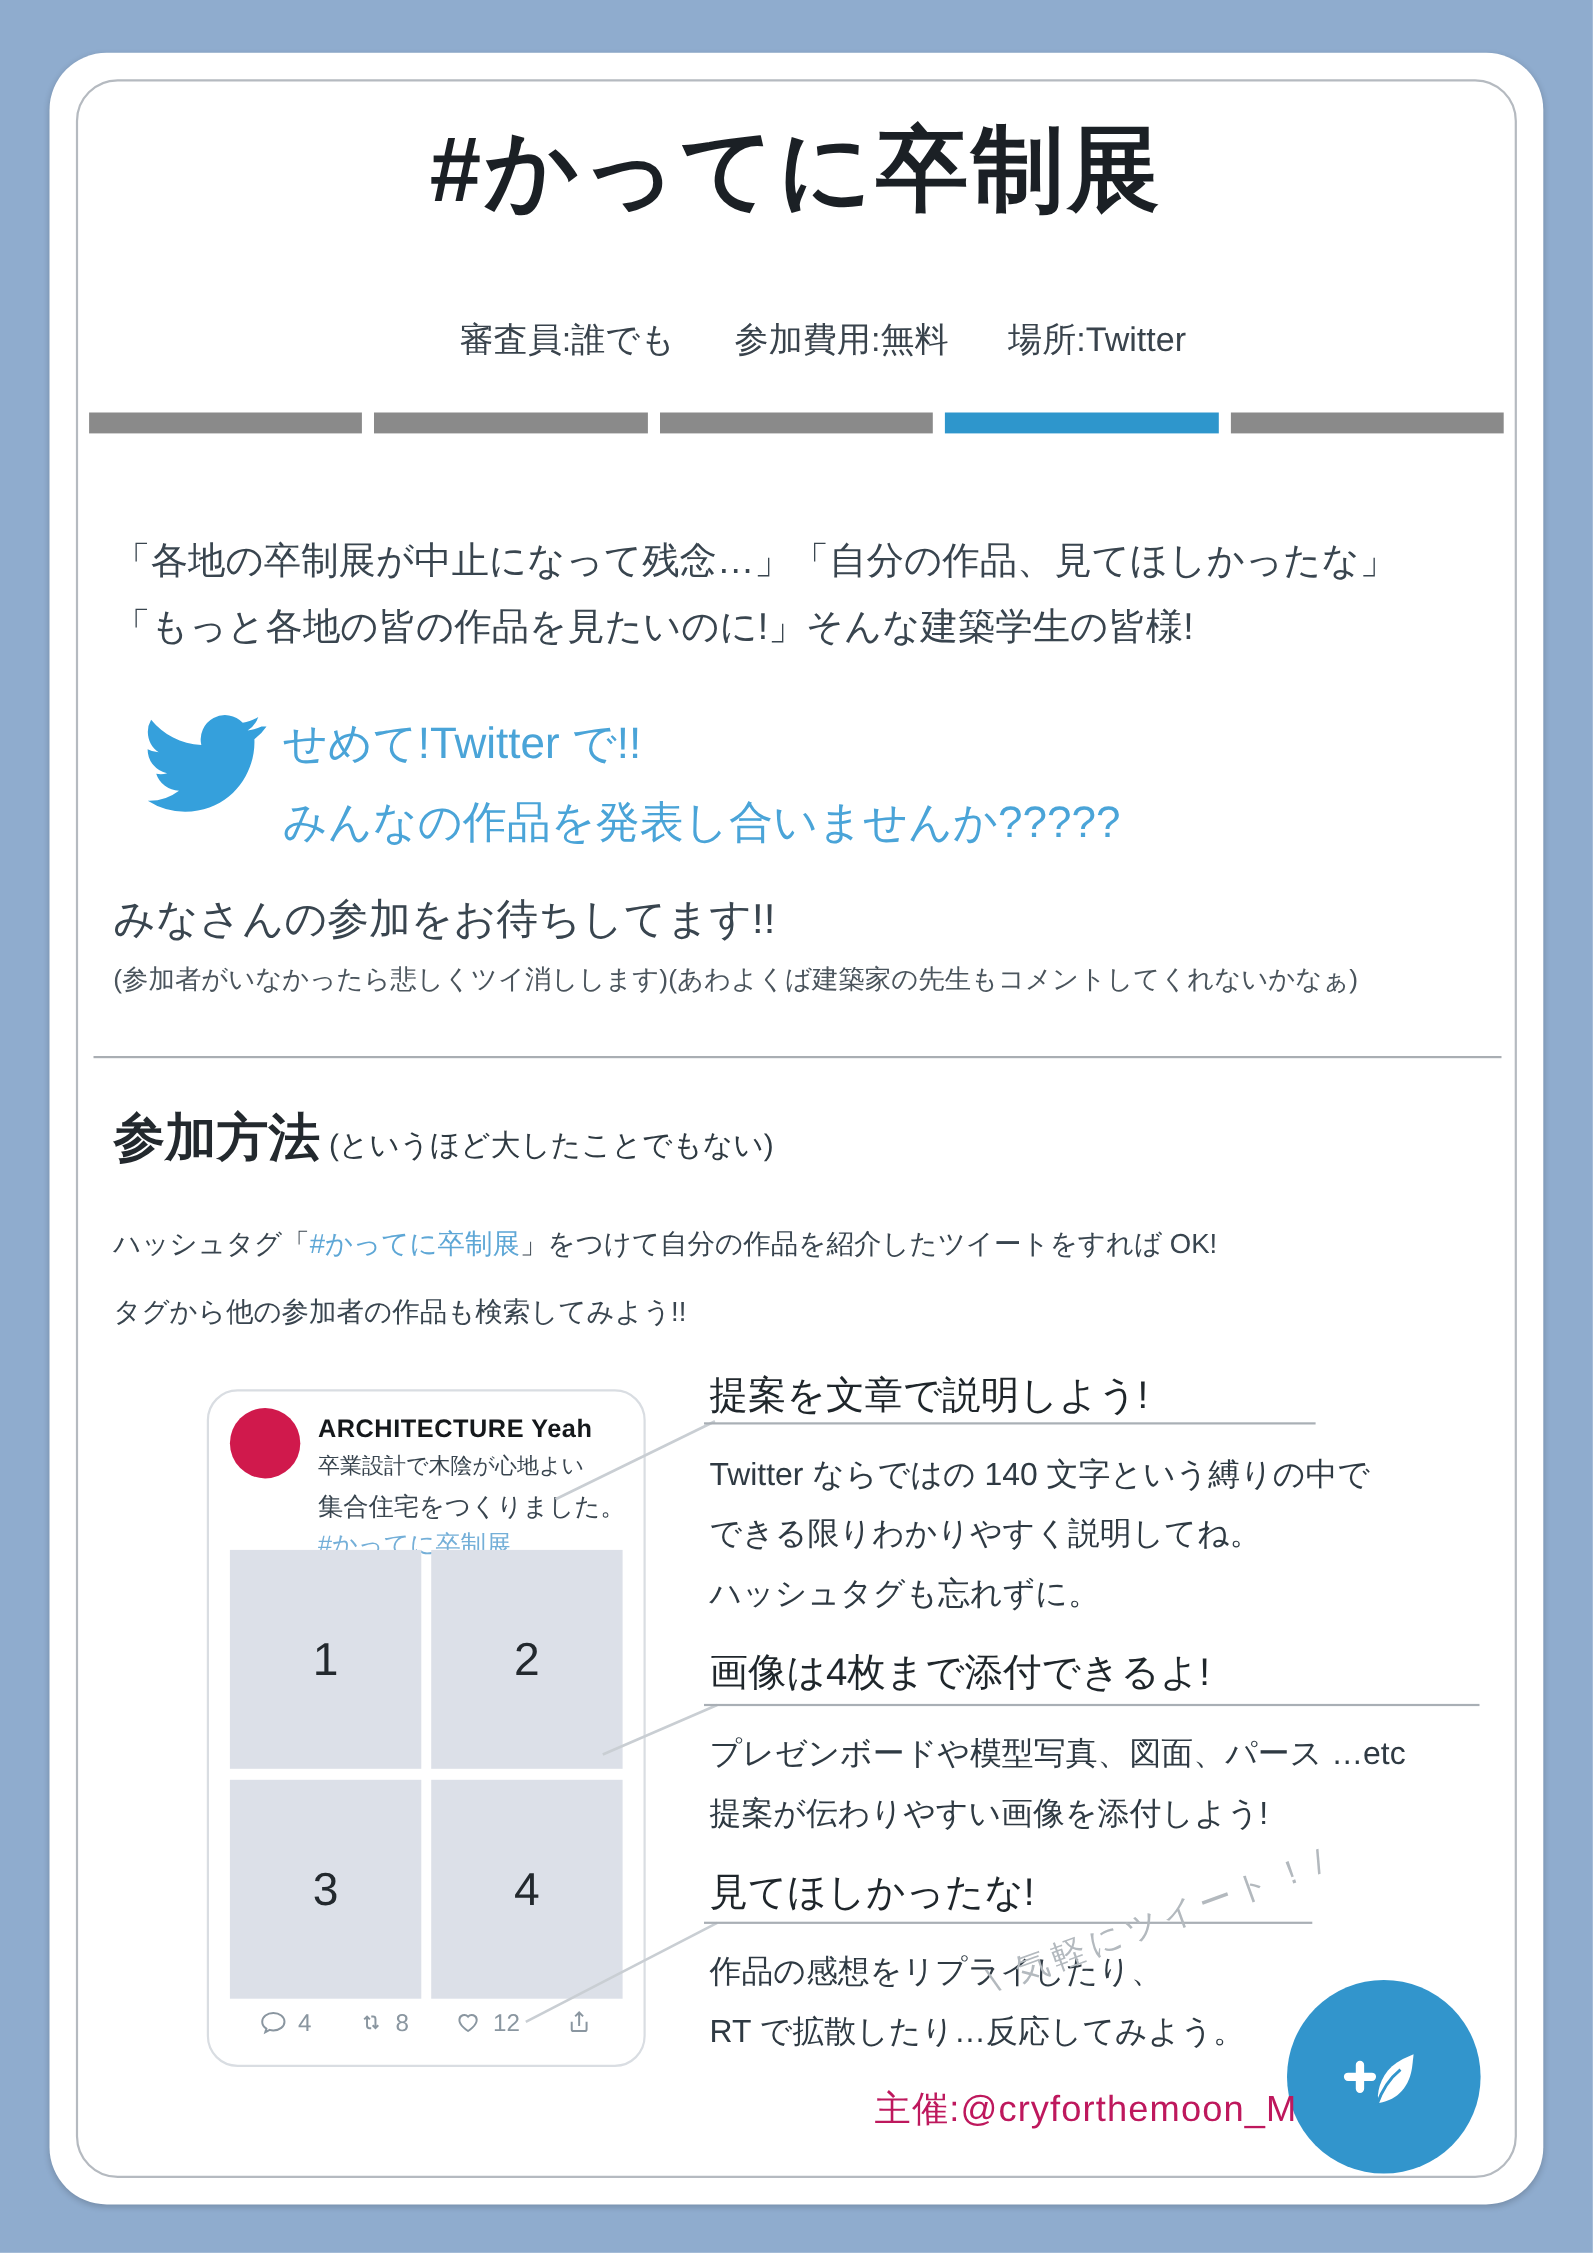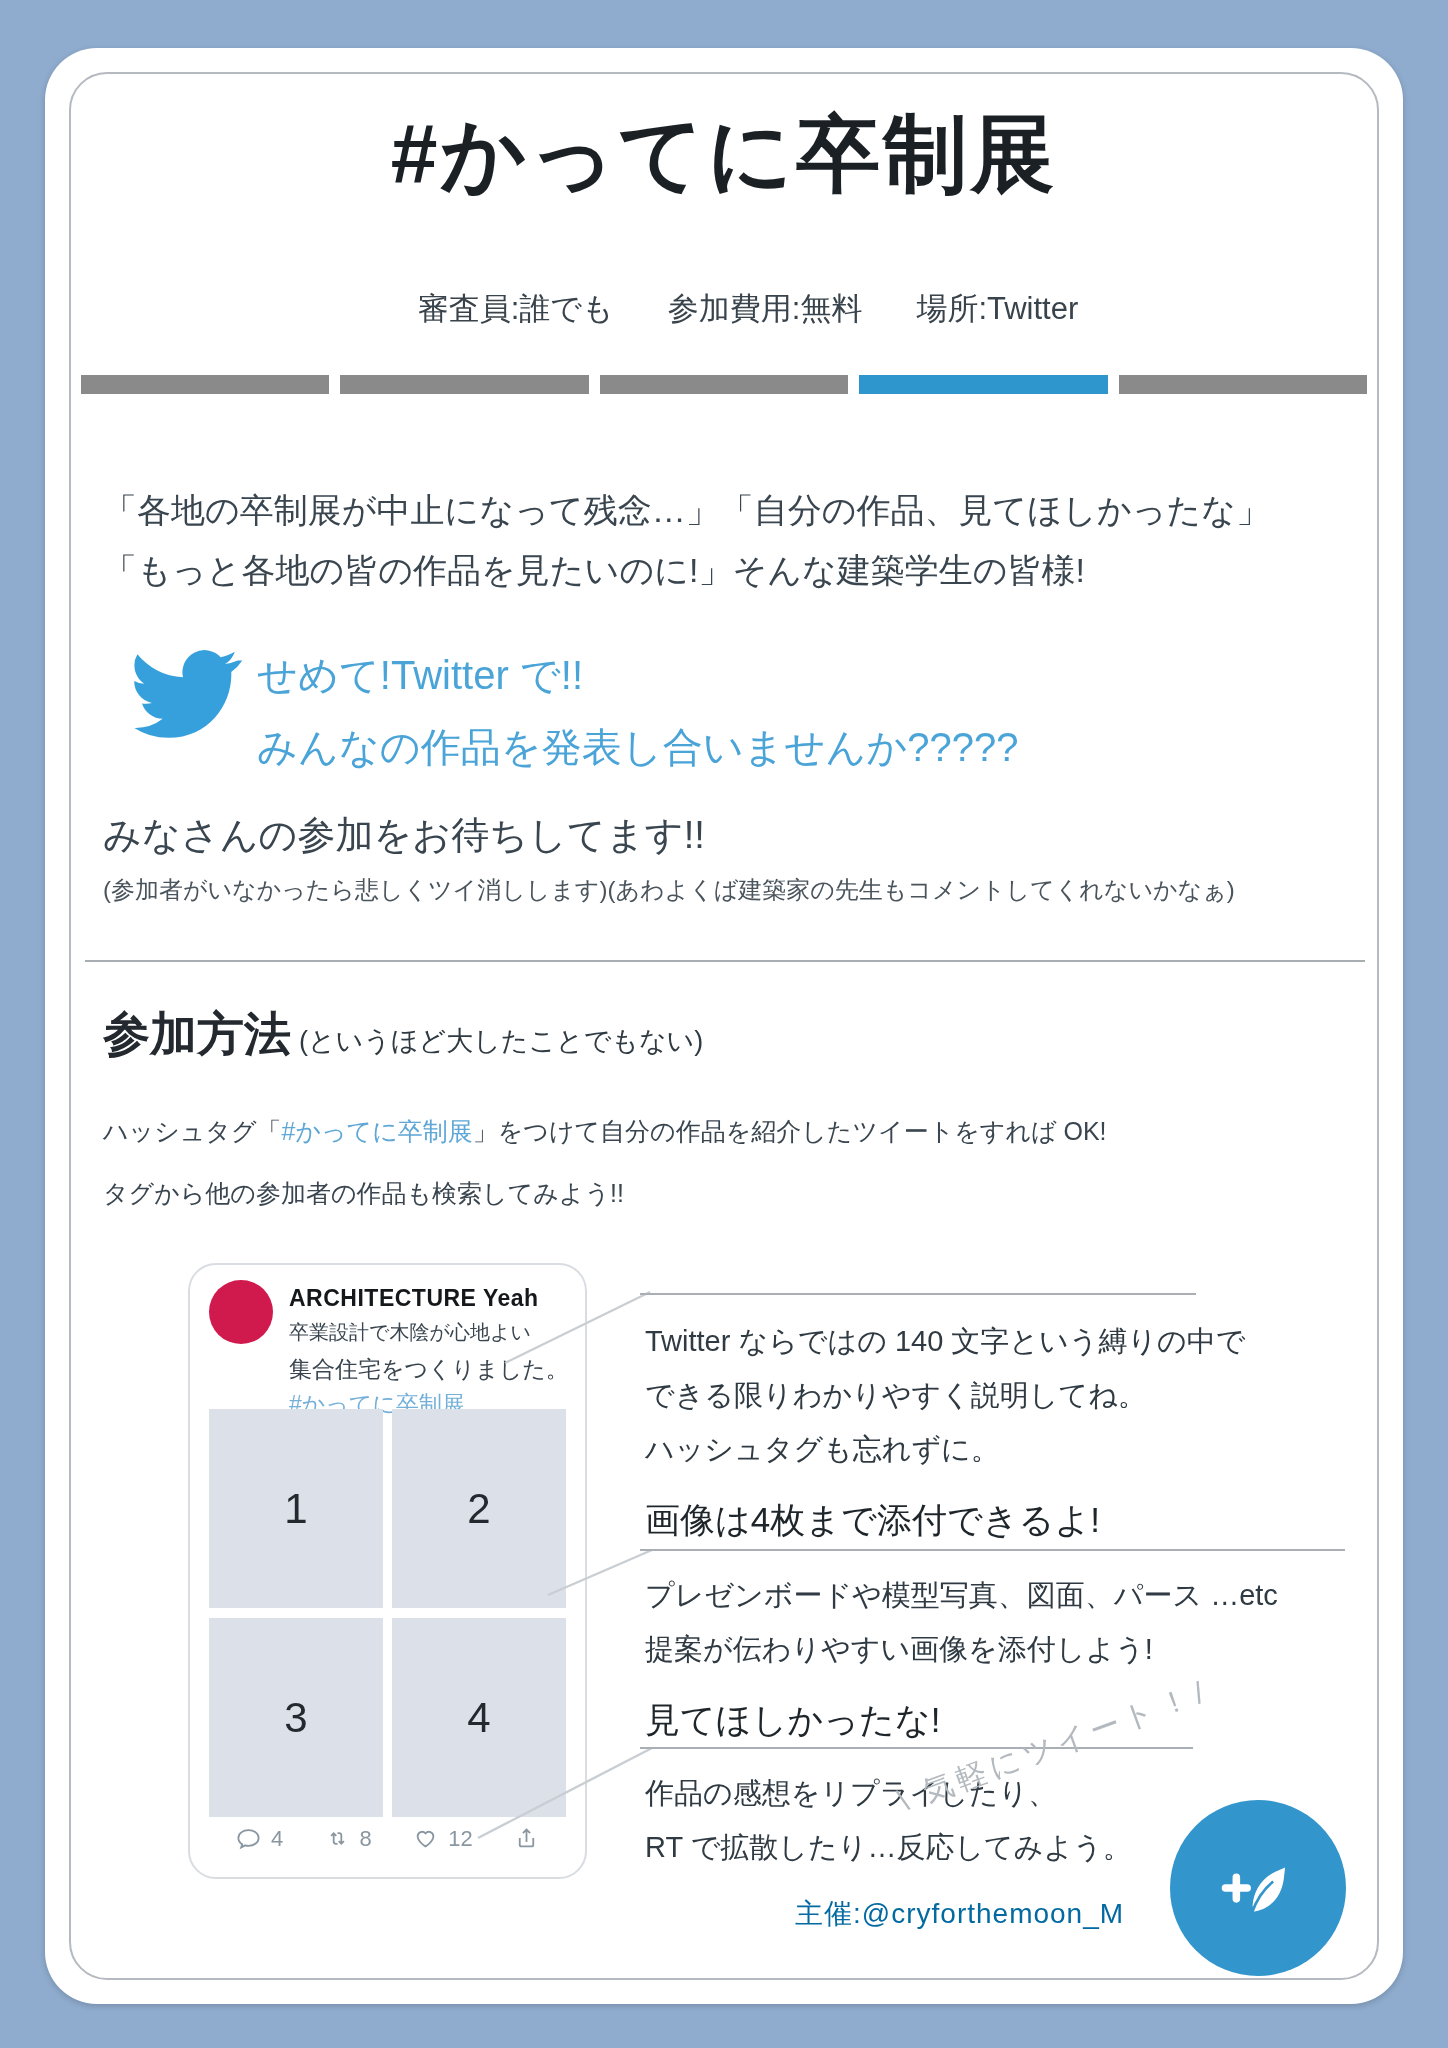--- a/index.html
+++ b/index.html
@@ -51,21 +51,21 @@
   .ann-body{left:600px;font-size:29px;line-height:54px;color:#2f3a43;white-space:nowrap;}
   .a1-head{top:1197px;} .a1-line{top:1245px;width:556px;} .a1-body{top:1266px;}
   .a2-head{top:1449px;} .a2-line{top:1501px;width:705px;} .a2-body{top:1520px;}
   .a3-head{top:1649px;} .a3-line{top:1699px;width:553px;} .a3-body{top:1718px;}
   .connectors{left:0;top:0;width:1358px;height:1956px;pointer-events:none;}
   .cta-arc{left:840px;top:1652px;width:480px;transform:rotate(-20deg);
         font-size:30px;letter-spacing:5px;color:#B3B9BE;white-space:nowrap;}
   .compose{left:1125px;top:1752px;width:176px;height:176px;border-radius:50%;border:none;
         display:flex;align-items:center;justify-content:center;cursor:pointer;padding:0;}
   .compose svg{width:104px;height:104px;}
-  .credit{left:750px;top:1847px;font-size:28px;color:#0369a1;letter-spacing:1px;}
+  .credit{left:750px;top:1847px;font-size:33px;color:#be185d;letter-spacing:1px;}
 </style>
 </head>
 <body>
 
 <div class="page" style="background: rgb(143, 172, 206);">
   <div class="card abs">
     <div class="inner-outline"></div>
 
     <h1 class="abs title">#かってに卒制展</h1>
 
@@ -148,20 +148,21 @@
         </button>
       </div>
     </div>
 
     <svg class="abs connectors">
       <line x1="460" y1="1315" x2="605" y2="1244" stroke="#C9CED3" stroke-width="2.4"></line>
       <line x1="503" y1="1547" x2="607" y2="1502" stroke="#C9CED3" stroke-width="2.4"></line>
       <line x1="433" y1="1790" x2="607" y2="1700" stroke="#C9CED3" stroke-width="2.4"></line>
     </svg>
 
+    <div class="abs ann-head a1-head">提案を文章で説明しよう!</div>
     <div class="abs ann-line a1-line"></div>
     <div class="abs ann-body a1-body">
       <div>Twitter ならではの 140 文字という縛りの中で</div>
       <div>できる限りわかりやすく説明してね。</div>
       <div>ハッシュタグも忘れずに。</div>
     </div>
 
     <div class="abs ann-head a2-head">画像は4枚まで添付できるよ!</div>
     <div class="abs ann-line a2-line"></div>
     <div class="abs ann-body a2-body">

